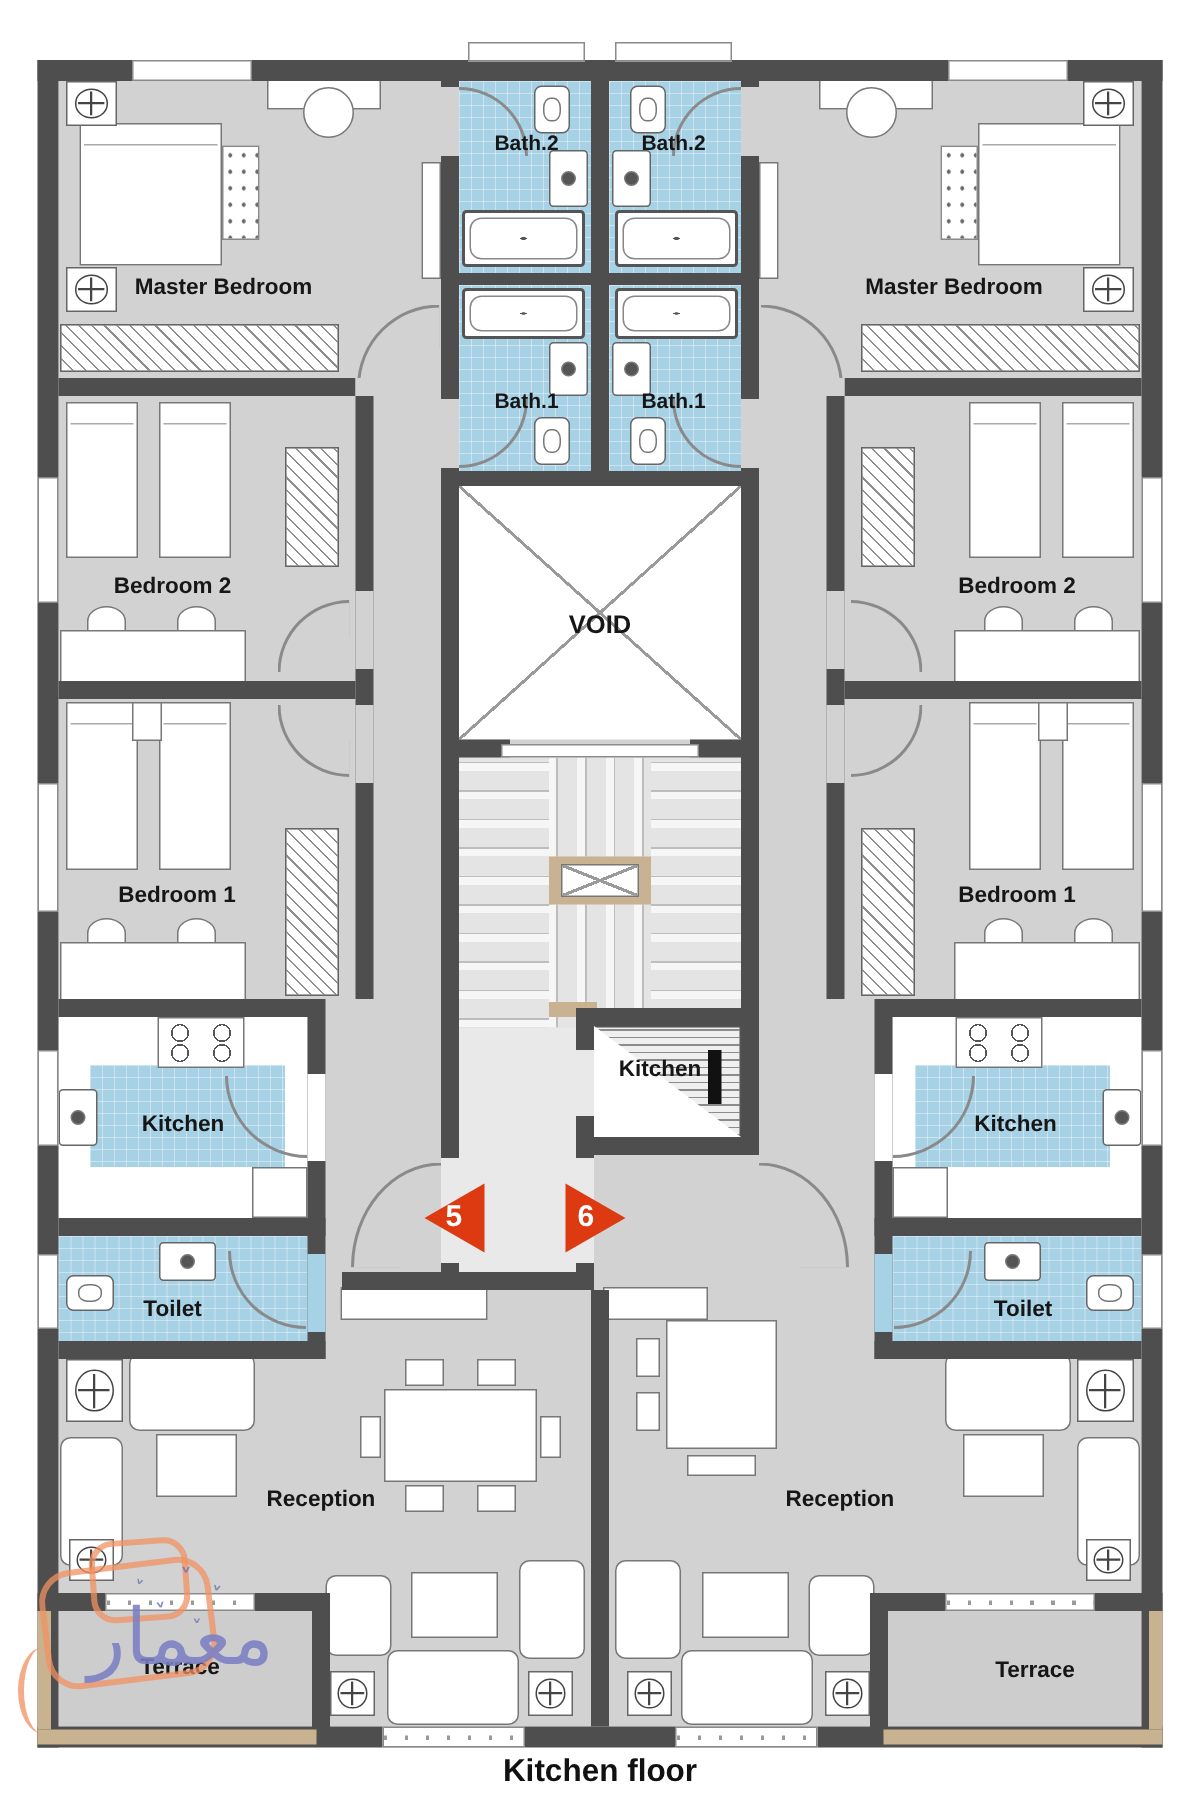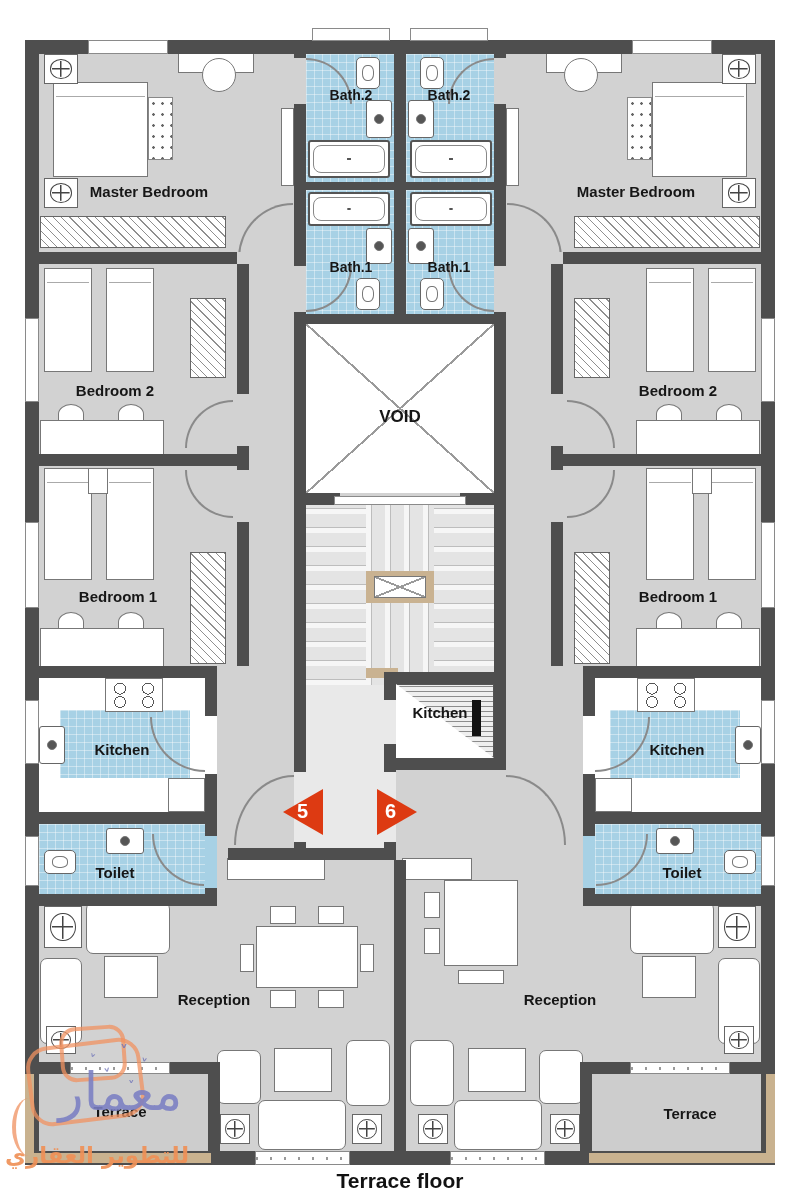--- a/index.html
+++ b/index.html
@@ -342,17 +342,16 @@
 
   <div class="a wm-line" style="left:28px;top:1042px;width:115px;height:80px;border-radius:22px;transform:rotate(-7deg)"></div>
   <div class="a wm-line" style="left:60px;top:1026px;width:66px;height:55px;border-radius:16px;transform:rotate(-4deg)"></div>
   <div class="a wm-line" style="left:12px;top:1098px;width:34px;height:58px;border-left:4px solid #f09160;border-top:0;border-right:0;border-bottom:0;border-radius:50% 0 0 50%"></div>
   <span class="bird" style="left:120px;top:1042px;font-size:16px">˅</span>
   <span class="bird" style="left:140px;top:1056px;font-size:14px;transform:rotate(12deg)">˅</span>
   <span class="bird" style="left:104px;top:1066px;font-size:15px;transform:rotate(-10deg)">˅</span>
   <span class="bird" style="left:128px;top:1078px;font-size:13px">˅</span>
   <span class="bird" style="left:88px;top:1052px;font-size:13px;transform:rotate(20deg)">˅</span>
   <div class="wm-name" style="left:28px;top:1062px;width:185px">معمار</div>
-  <div class="wm-tag" style="left:2px;top:1142px;width:190px">للتطوير العقاري</div>
-
-  <div class="caption" style="left:290px;top:1169px;width:220px">Terrace floor</div>
+
+  <div class="caption" style="left:290px;top:1169px;width:220px">Kitchen floor</div>
 
 </div>
 
 </body></html>

